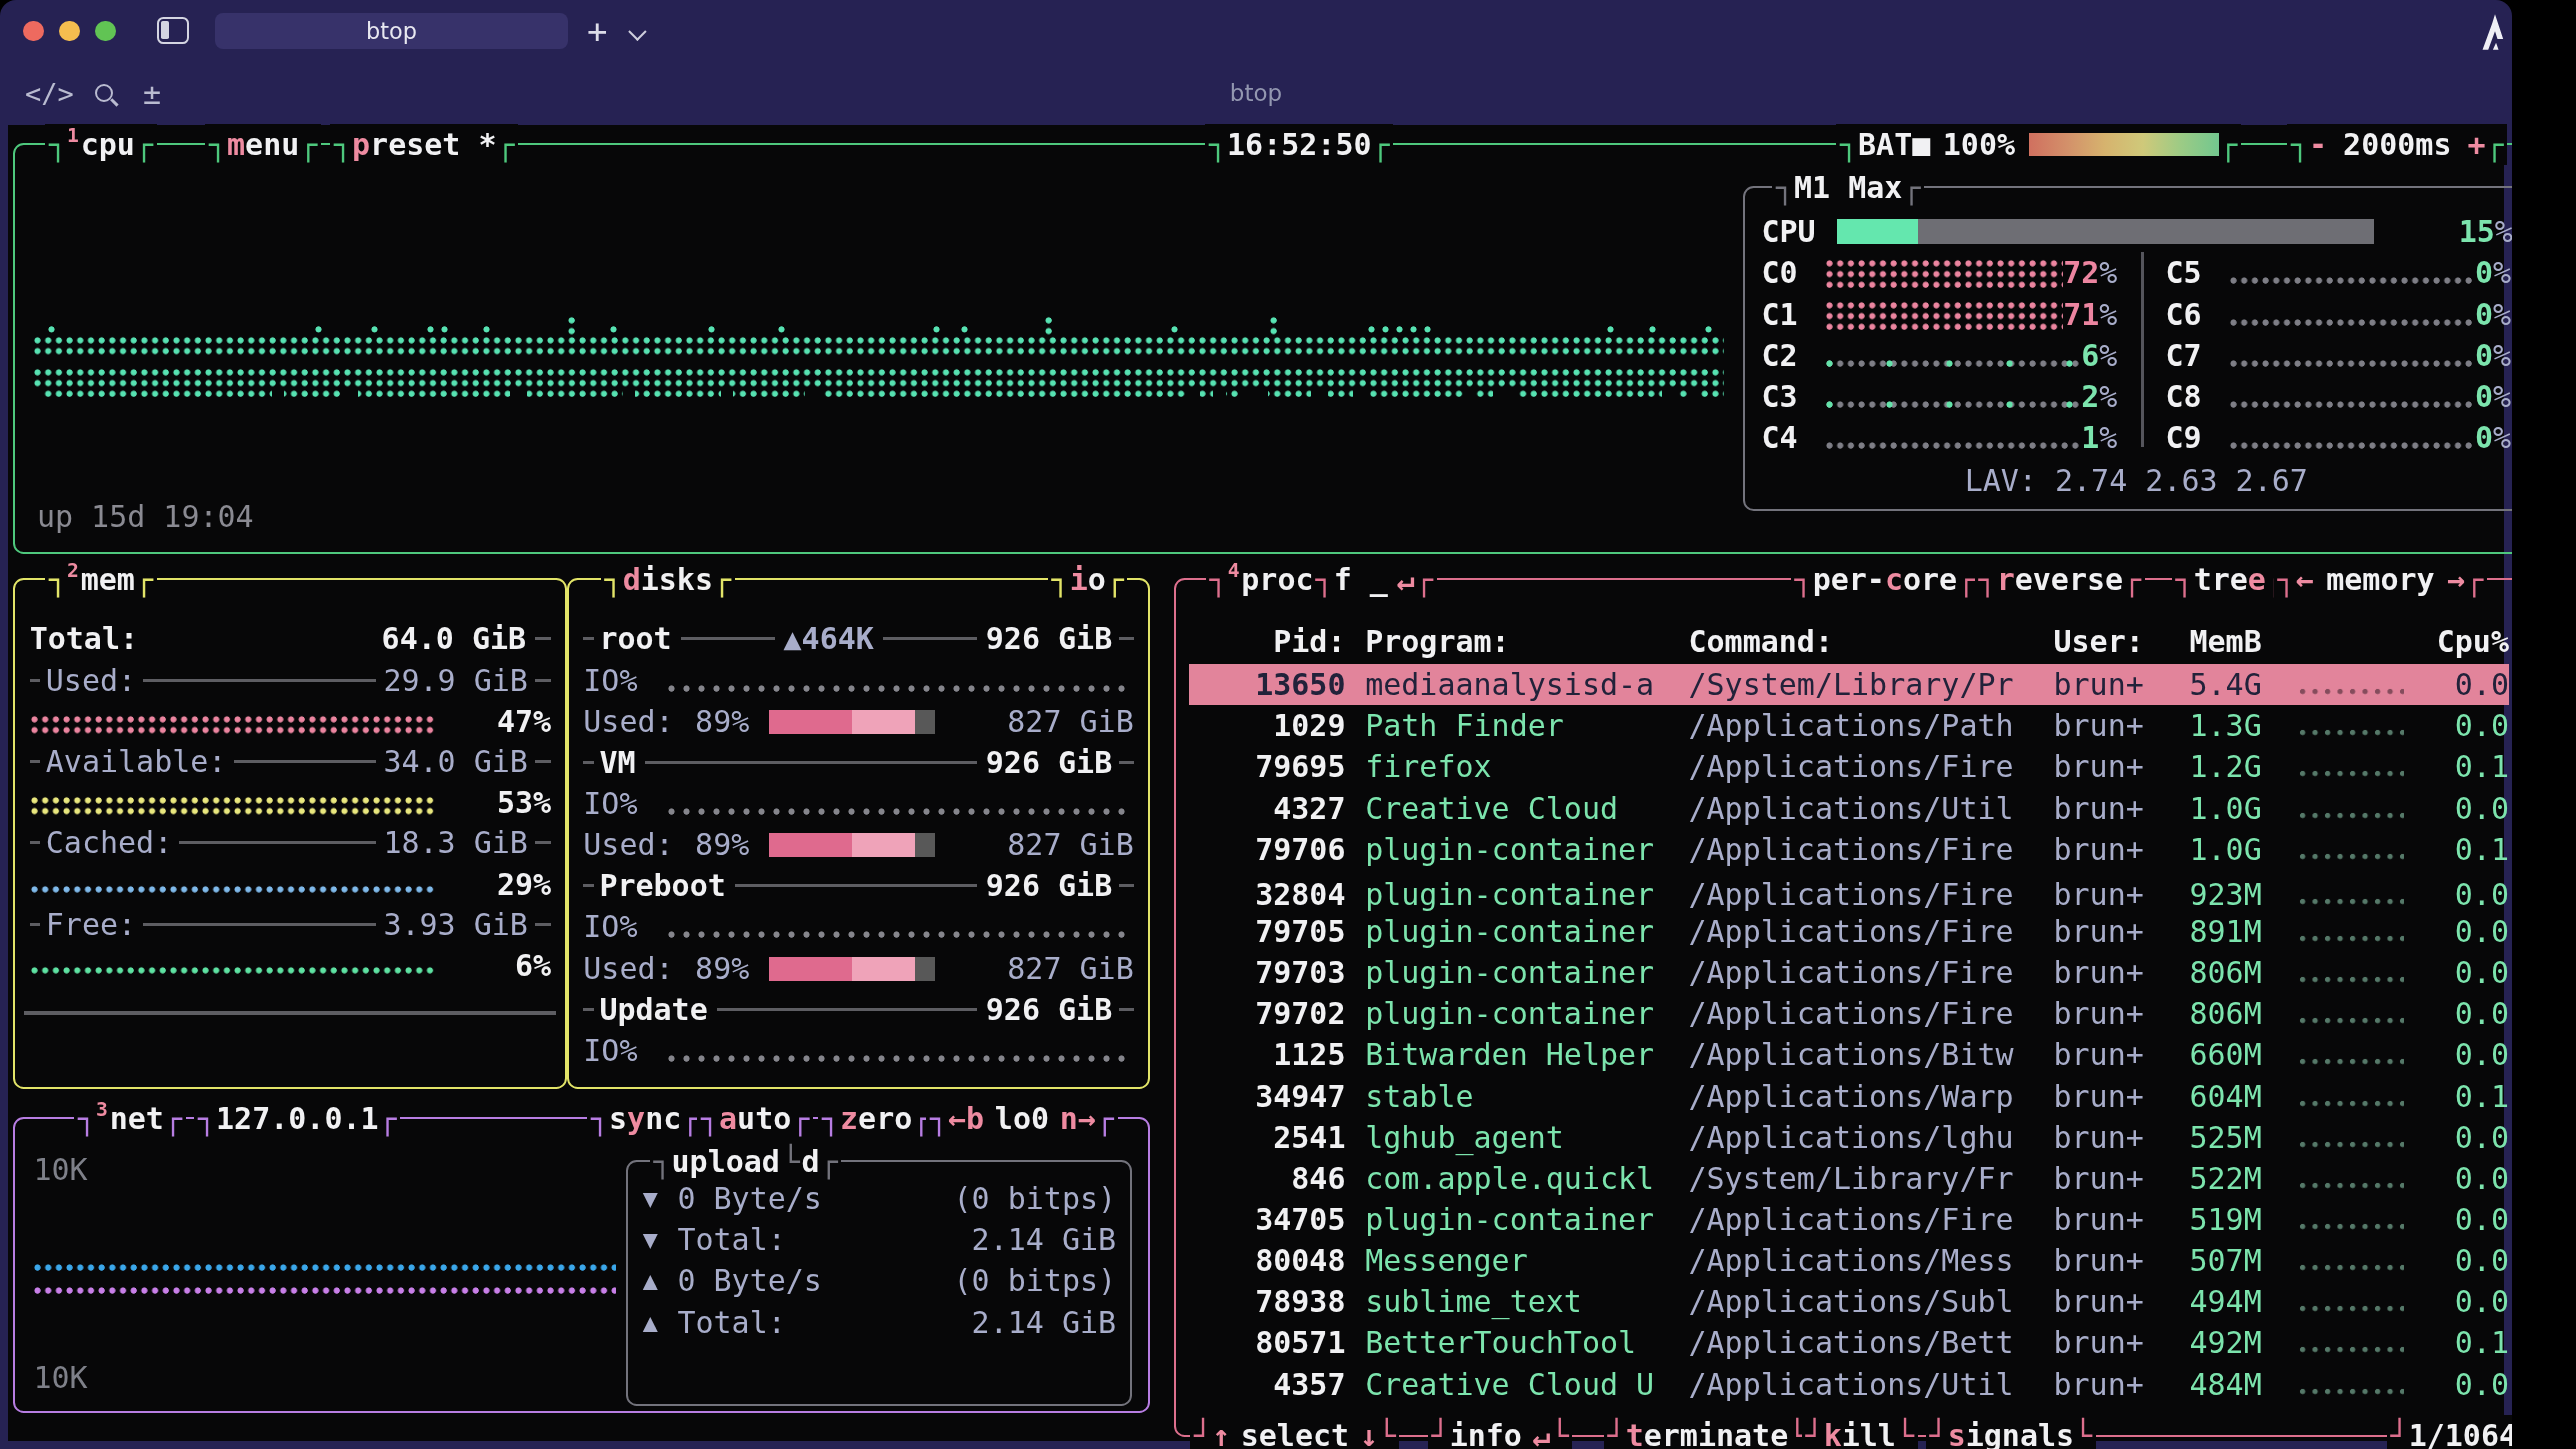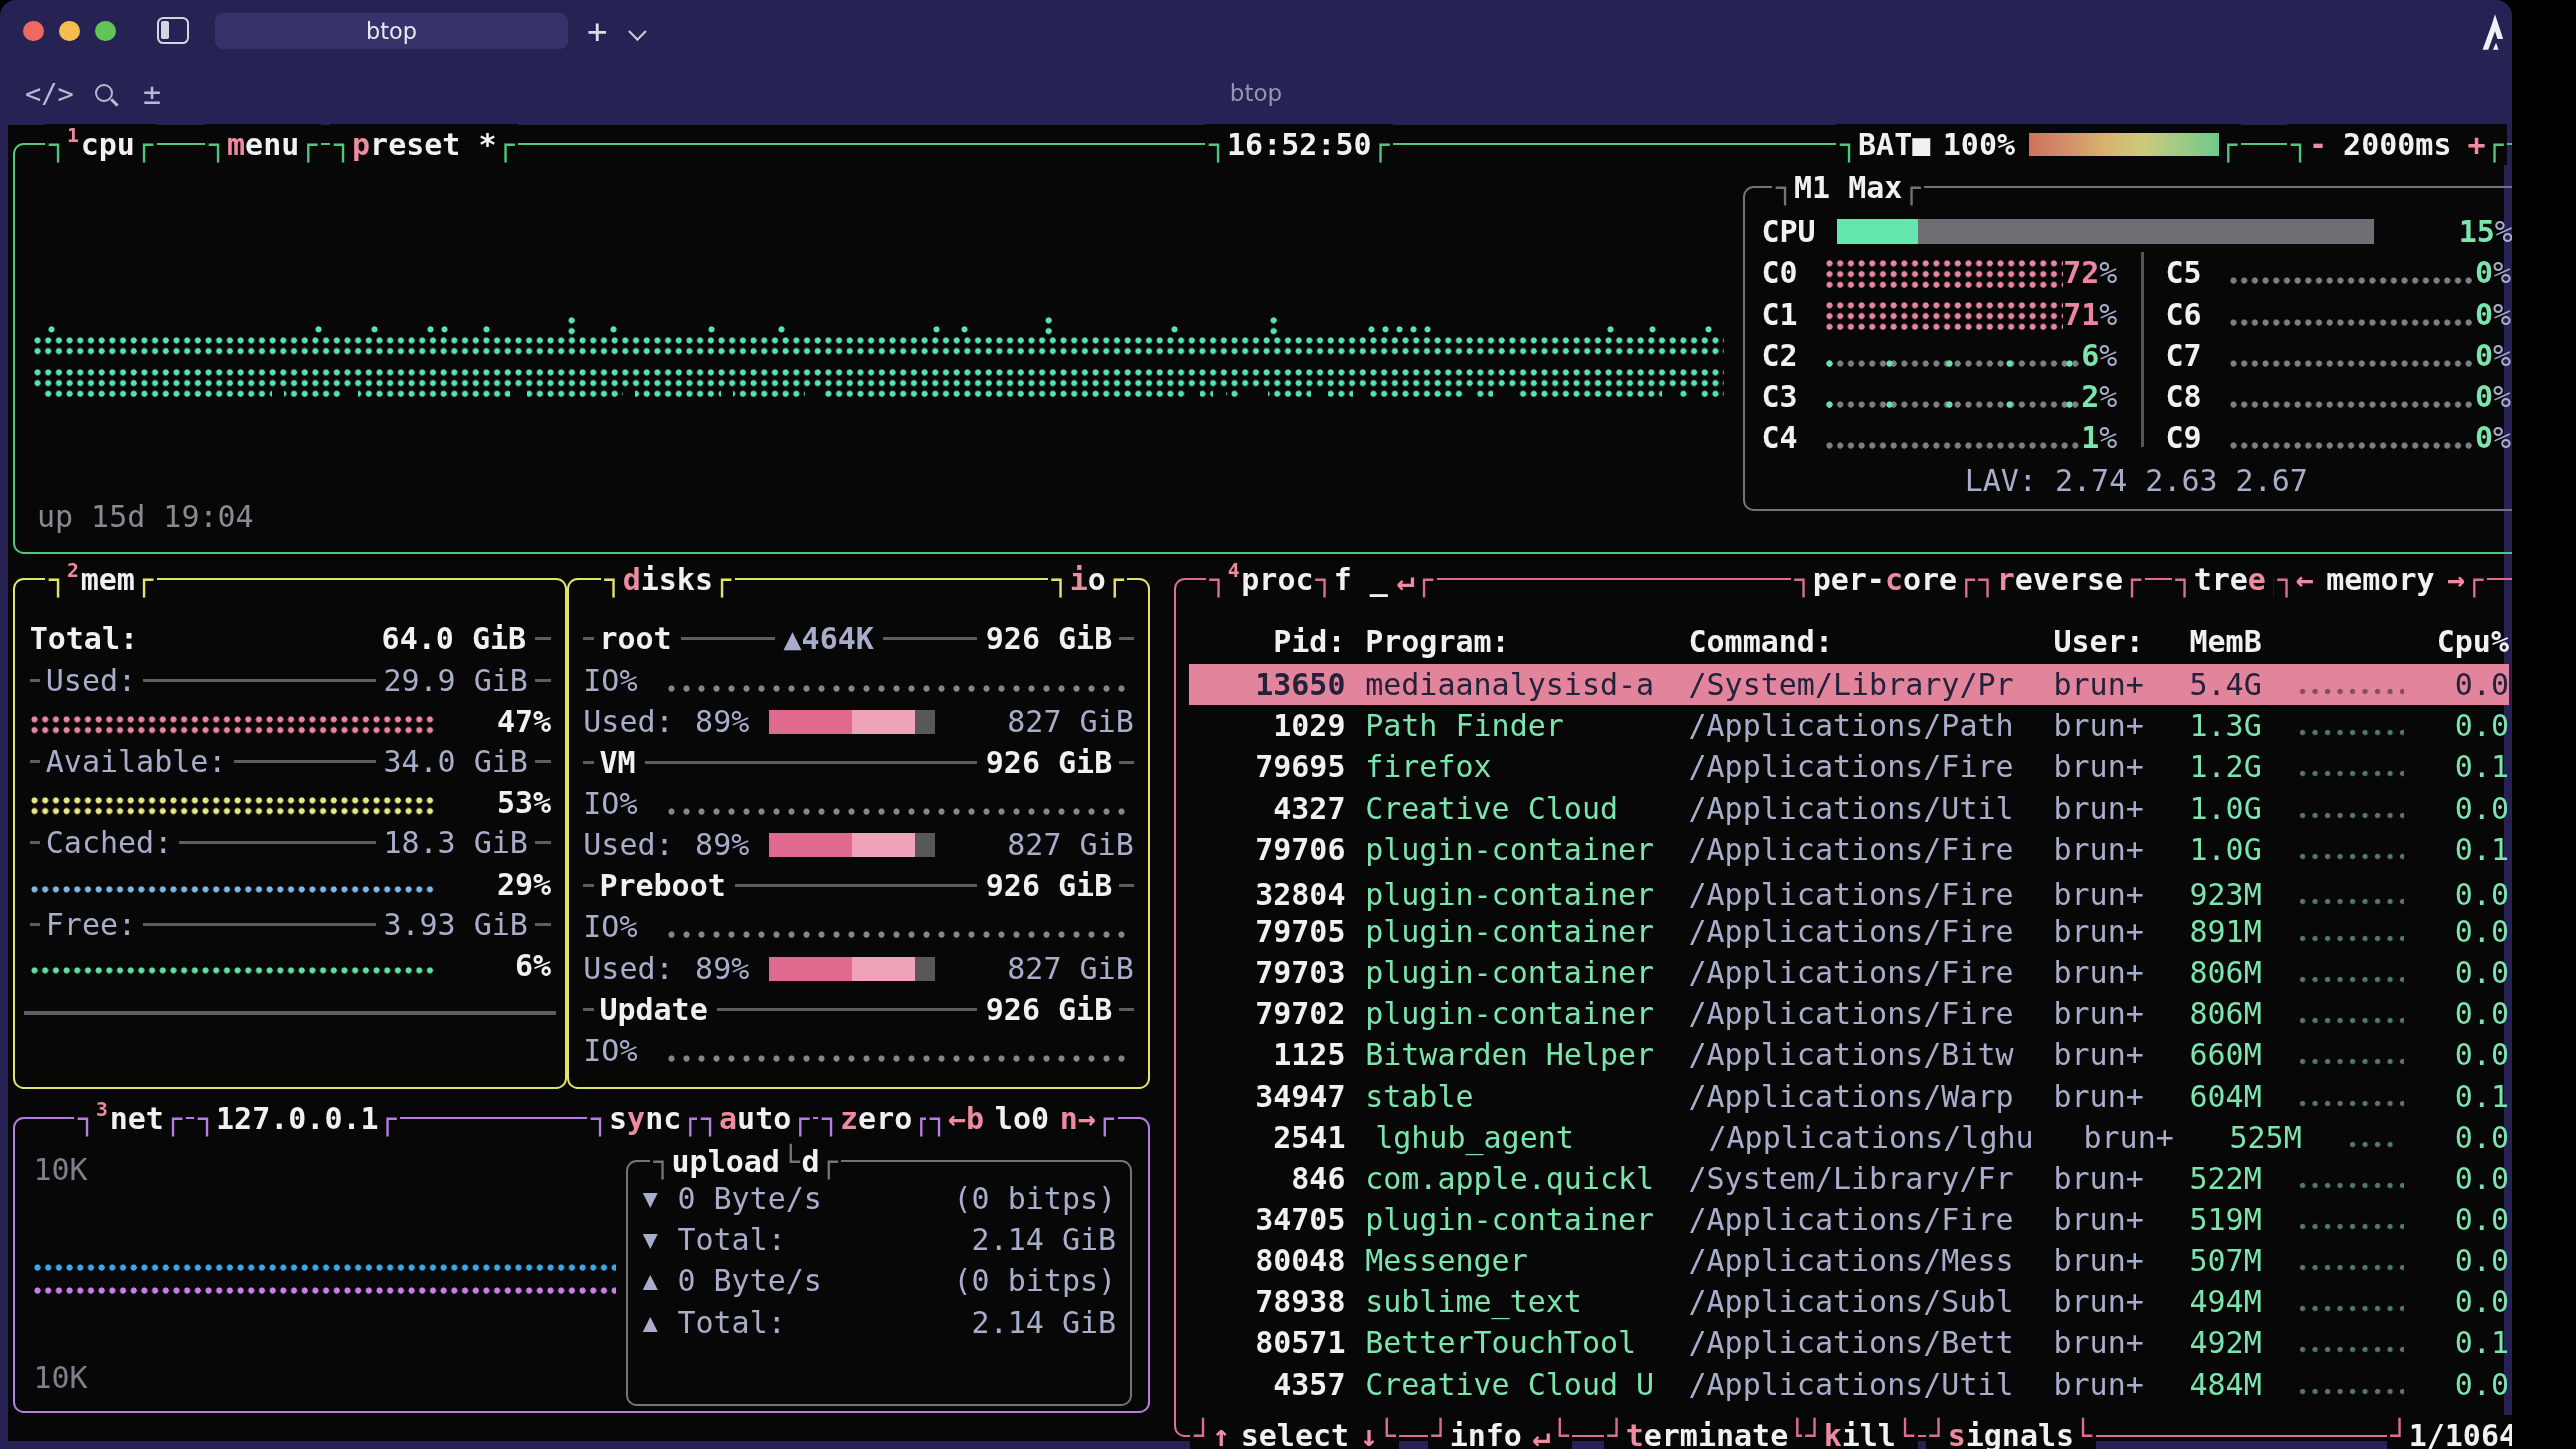--- a/index.html
+++ b/index.html
@@ -649,21 +649,21 @@
           </div>
           <div class="pr" style="top: 496px;">
             <span class="pid">34947</span>
             <span class="prog">stable</span>
             <span class="cmd">/Applications/Warp</span>
             <span class="usr">brun+</span>
             <span class="memv">604M</span>
             <span class="pdots"></span>
             <span class="cpuv">0.1</span>
           </div>
-          <div class="pr" style="top: 537px; gap: 10px;">
+          <div class="pr" style="top: 537px;">
             <span class="pid">2541</span>
             <span class="prog">lghub_agent</span>
             <span class="cmd">/Applications/lghu</span>
             <span class="usr">brun+</span>
             <span class="memv">525M</span>
             <span class="pdots"></span>
             <span class="cpuv">0.0</span>
           </div>
           <div class="pr" style="top: 578px;">
             <span class="pid">846</span>

